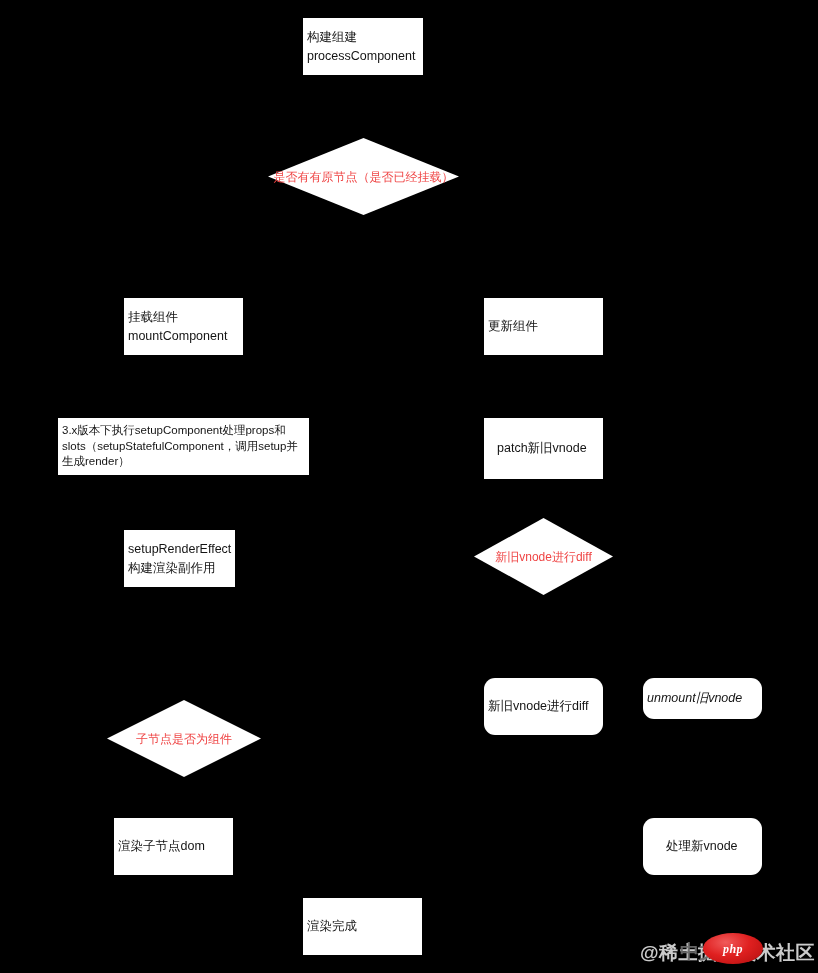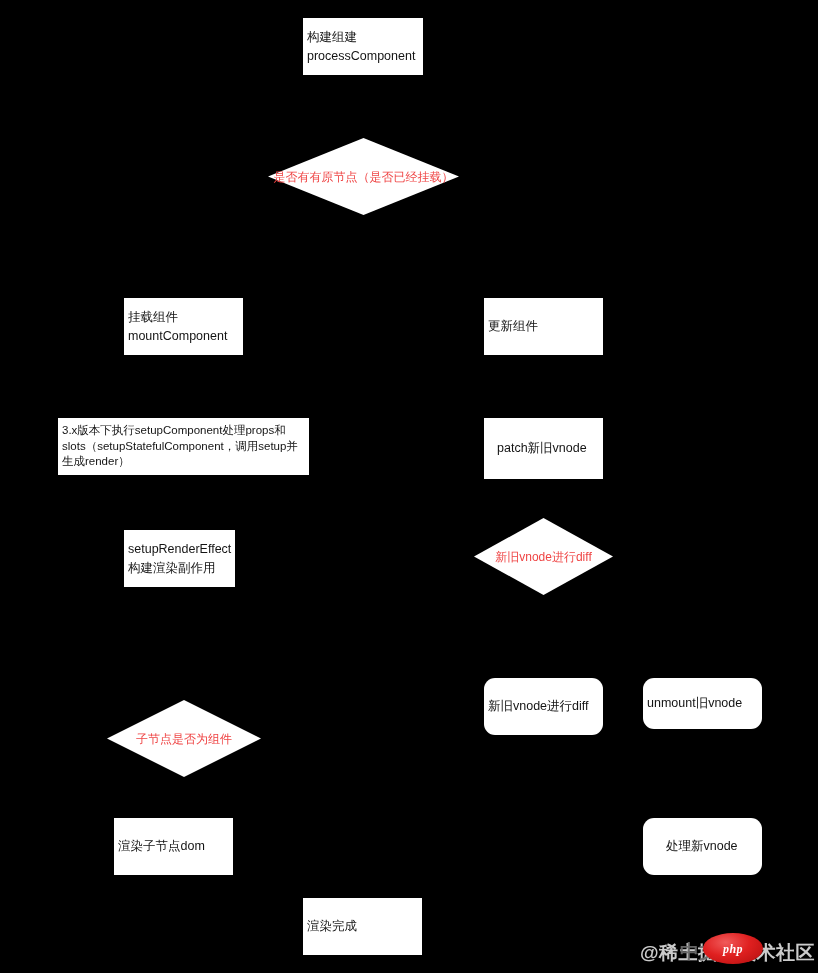--- a/index.html
+++ b/index.html
@@ -162,21 +162,21 @@
   </div>
 
   <div class="node" style="left:124px; top:530px; width:111px; height:57px;">
     <span class="node-text">setupRenderEffect构建渲染副作用</span>
   </div>
 
   <div class="node rounded" style="left:484px; top:678px; width:119px; height:57px;">
     <span class="node-text">新旧vnode进行diff</span>
   </div>
 
-  <div class="node rounded" style="left:643px; top:678px; width:119px; height:51px;">
+  <div class="node rounded" style="left:643px; top:678px; width:119px; height:41px;font-style:italic;">
     <span class="node-text">unmount旧vnode</span>
   </div>
 
   <div class="node" style="left:114px; top:818px; width:119px; height:57px;">
     <span class="node-text">渲染子节点dom</span>
   </div>
 
   <div class="node rounded" style="left:643px; top:818px; width:119px; height:57px;padding-left:23px;">
     <span class="node-text">处理新vnode</span>
   </div>

